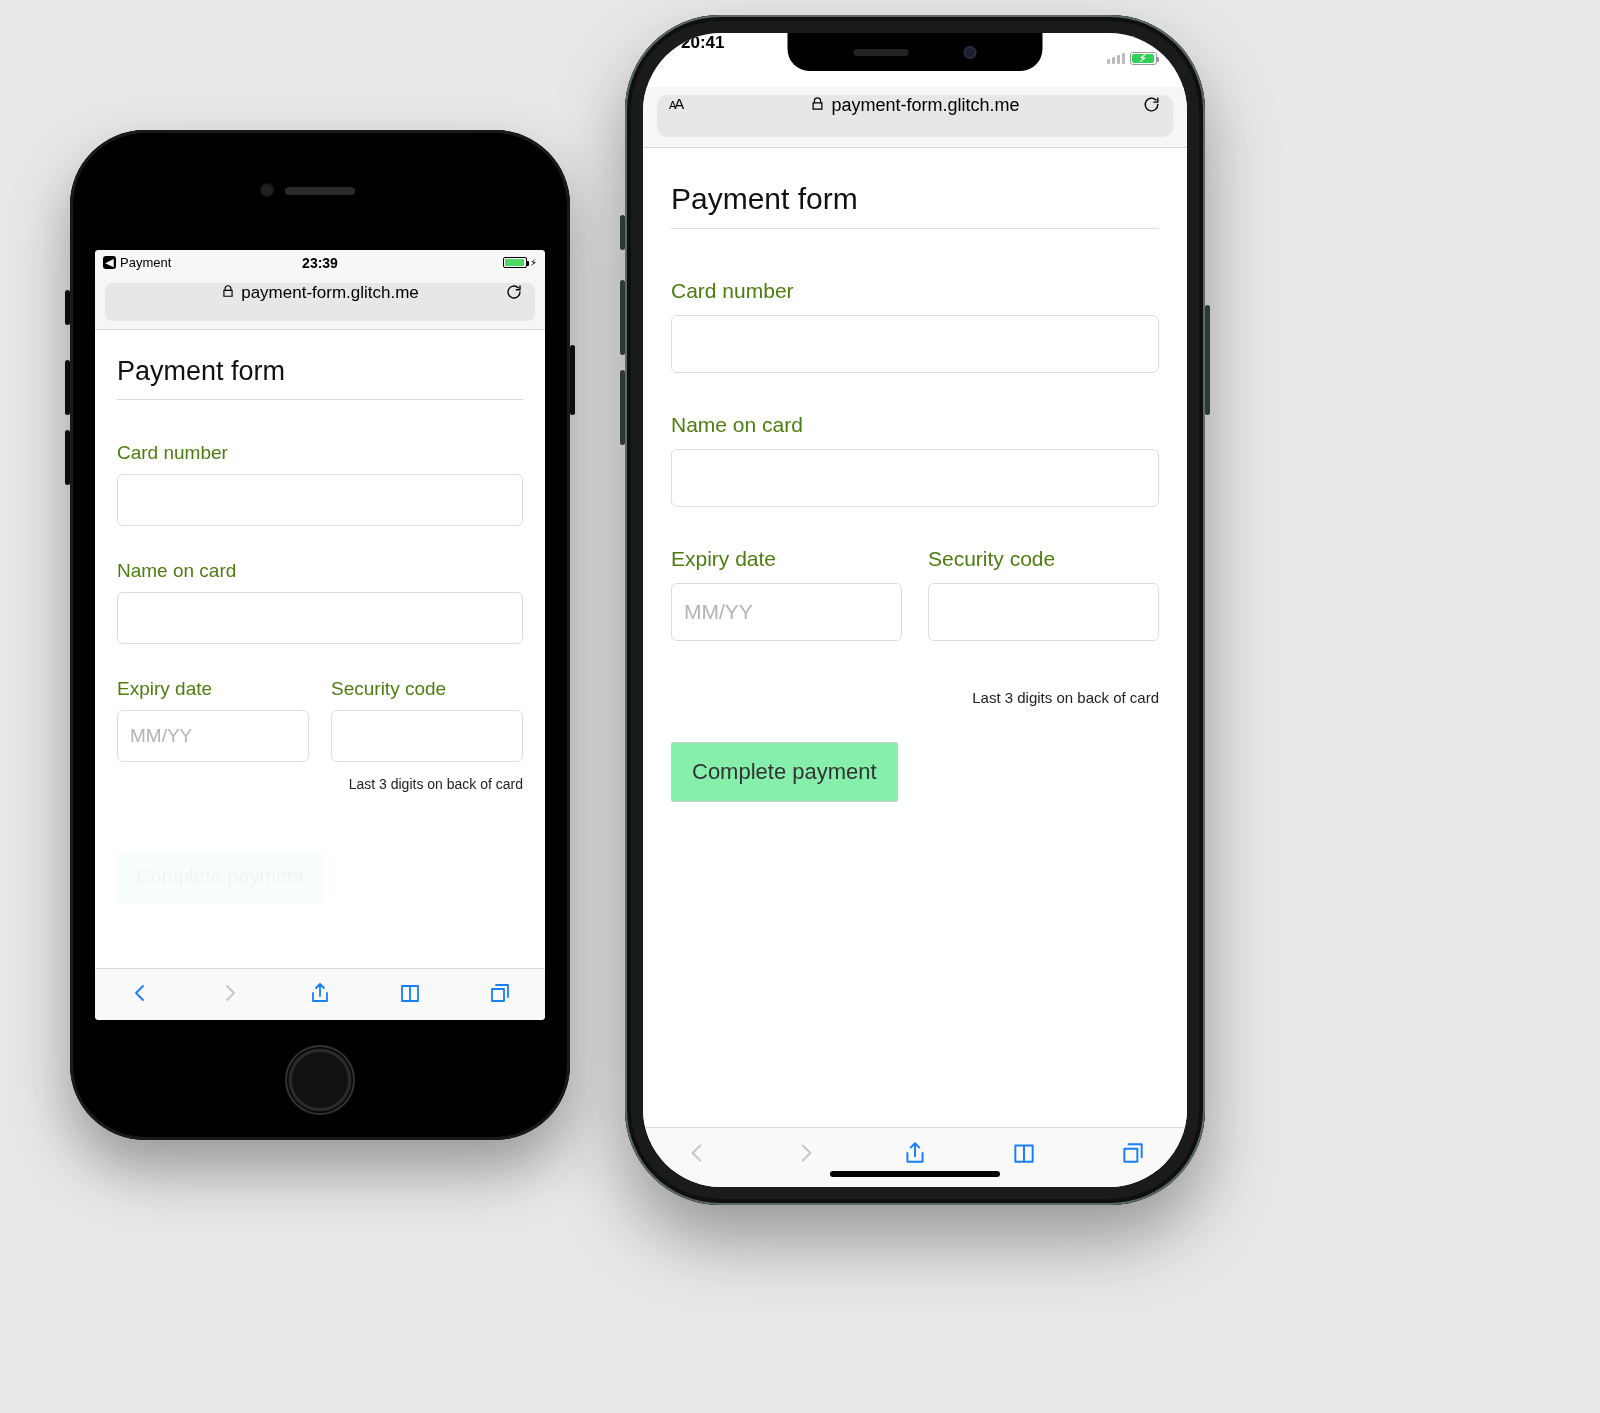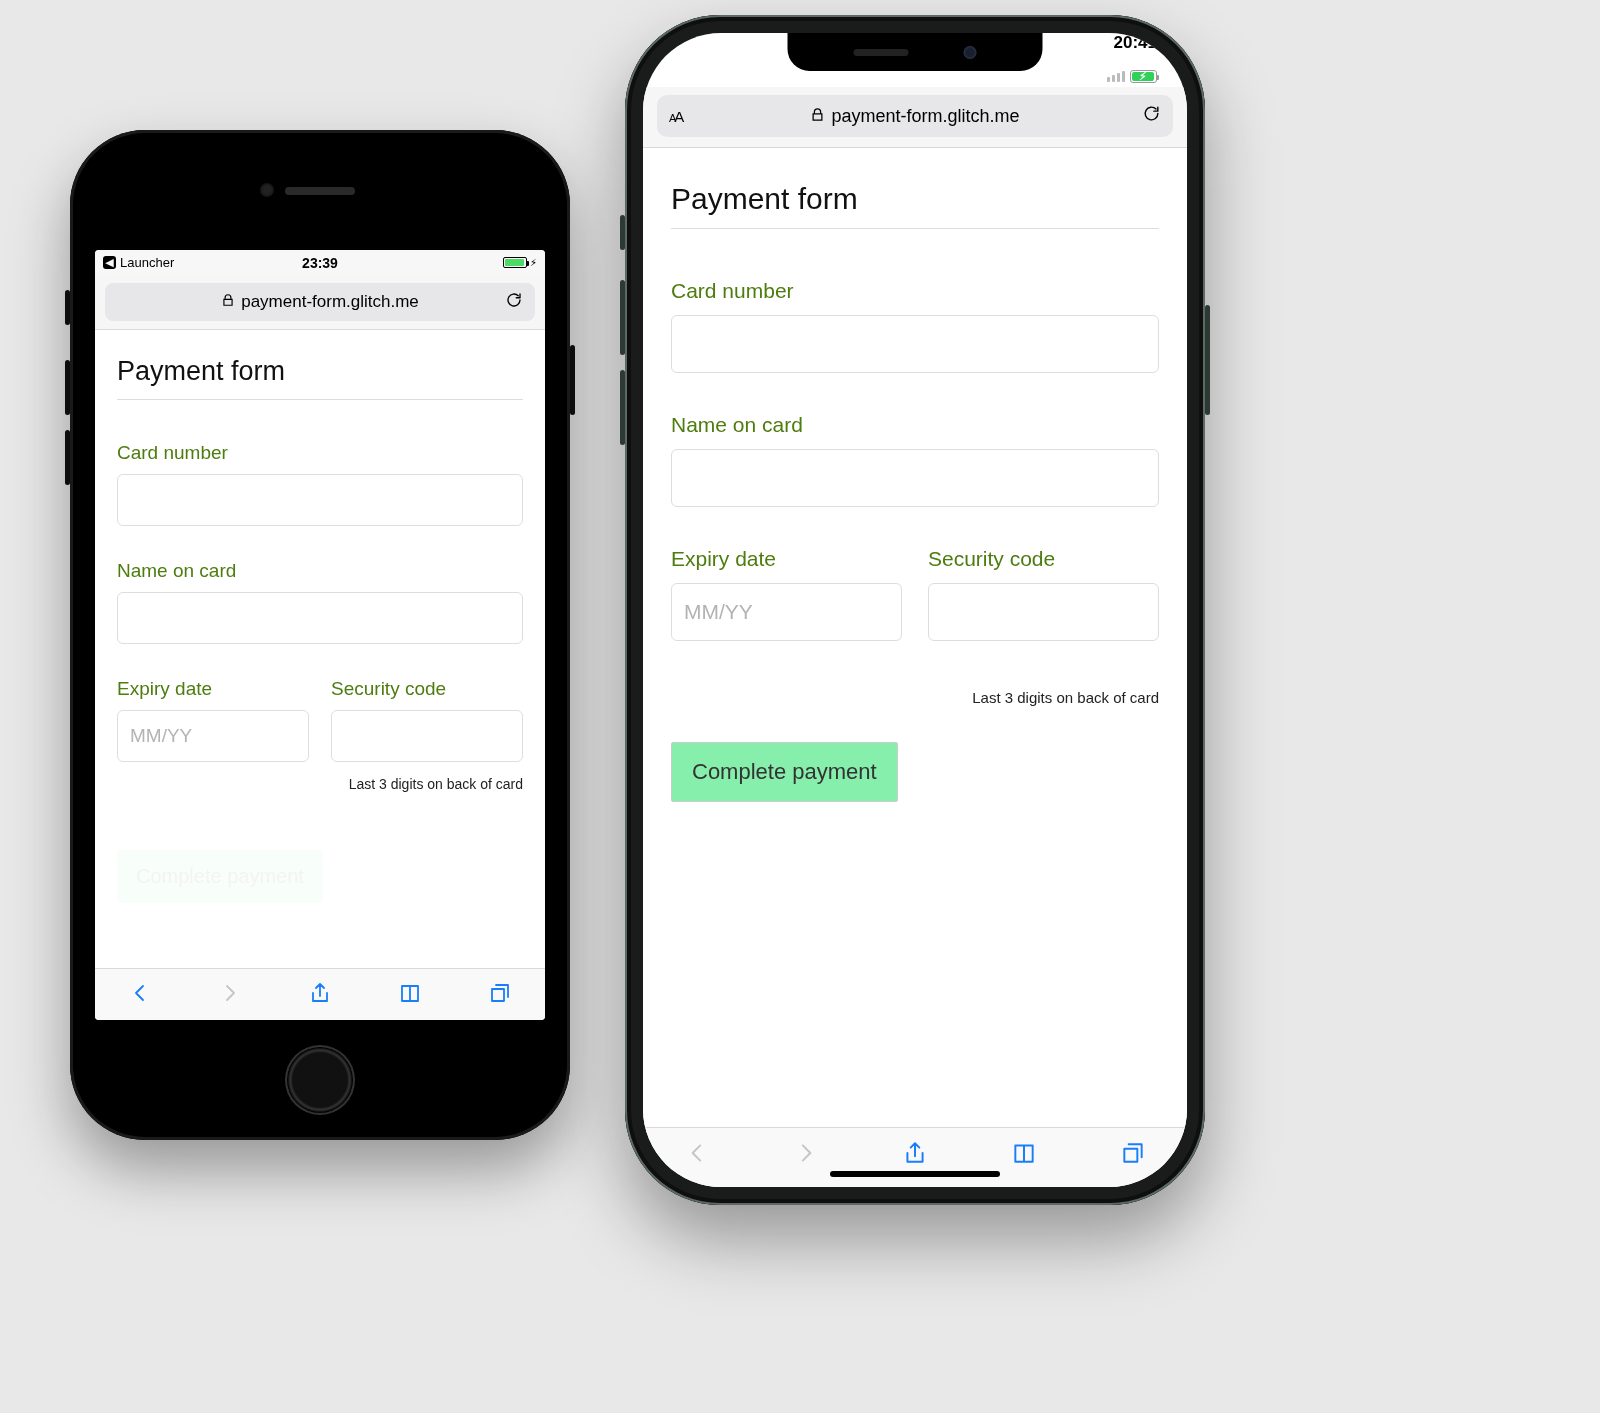--- a/index.html
+++ b/index.html
@@ -57,21 +57,21 @@
     position:relative; }
   .battery-sm::after { content:""; position:absolute; right:-3px; top:3px;
     width:2px; height:5px; background:#000; border-radius:0 1px 1px 0;}
   .battery-sm .fill{ position:absolute; left:1px; top:1px; bottom:1px; width:19px;
     background:#4cd964; border-radius:1px;}
   .bolt { font-size:10px; }
 
   
   .safari-top { background:#f6f6f6; border-bottom:1px solid #d9d9d9; padding:8px 10px;}
   .urlpill { background:#e7e7e9; border-radius:10px; height:38px;
-    display:flex; align-items:center; justify-content:center; position:relative;
+    display:flex; justify-content:center; position:relative;
     font-size:17px; color:#000; }
   .urlpill .aa { position:absolute; left:12px; font-size:15px; letter-spacing:-2px;}
   .urlpill .aa .small{ font-size:11px;}
   .urlpill .lock { margin-right:6px; }
   .urlpill .reload { position:absolute; right:12px; }
   .phone7 .urlpill { border-radius:8px; font-size:17px;}
 
   
   .safari-bottom { height:52px; border-top:1px solid #d9d9d9; background:#f9f9f9;
     display:flex; justify-content:space-around; align-items:center; }
@@ -125,21 +125,21 @@
   .notch {
     position:absolute; top:0; left:50%; transform:translateX(-50%);
     width:255px; height:38px; background:#000; border-radius:0 0 22px 22px;
     z-index:5; display:flex; align-items:center; justify-content:center; gap:55px;
   }
   .notch .grille{ width:55px; height:7px; background:#222; border-radius:4px;}
   .notch .cam{ width:13px; height:13px; background:#1a1f2e; border-radius:50%;
     box-shadow:inset 0 0 3px #3b4a6b;}
 
   .status11 { height:54px; display:flex; justify-content:space-between;
-    align-items:flex-end; padding:0 30px 4px 38px; font-size:17px; font-weight:600; z-index:2;flex-direction:column;}
+    padding:0 30px 4px 38px; font-size:17px; font-weight:600; z-index:2;}
   .status11 .right{ display:flex; align-items:center; gap:5px; }
   .sig-dots{ display:flex; gap:2px; align-items:flex-end;}
   .sig-dots span{ width:3px; background:#bbb; border-radius:1px;}
   .sig-dots span:nth-child(1){height:5px}
   .sig-dots span:nth-child(2){height:7px}
   .sig-dots span:nth-child(3){height:9px}
   .sig-dots span:nth-child(4){height:11px}
   .battery-lg { width:27px; height:13px; border:1px solid #999; border-radius:3px;
     position:relative;}
   .battery-lg::after{content:""; position:absolute; right:-3px; top:4px; width:2px;
@@ -178,21 +178,21 @@
   <div class="side-btn voldn"></div>
   <div class="side-btn power"></div>
   <div class="camera"></div>
   <div class="speaker"></div>
 
   <div class="screen">
 
     <div class="status7">
       <div class="left">
         <span class="back-arrow">◀</span>
-        <span>Launcher</span>
+        <span>Payment</span>
       </div>
       <div class="time">23:39</div>
       <div class="right">
         <div class="battery-sm">
             <div class="fill"></div>
           </div>
         <span class="bolt">⚡︎</span>
       </div>
     </div>
 

